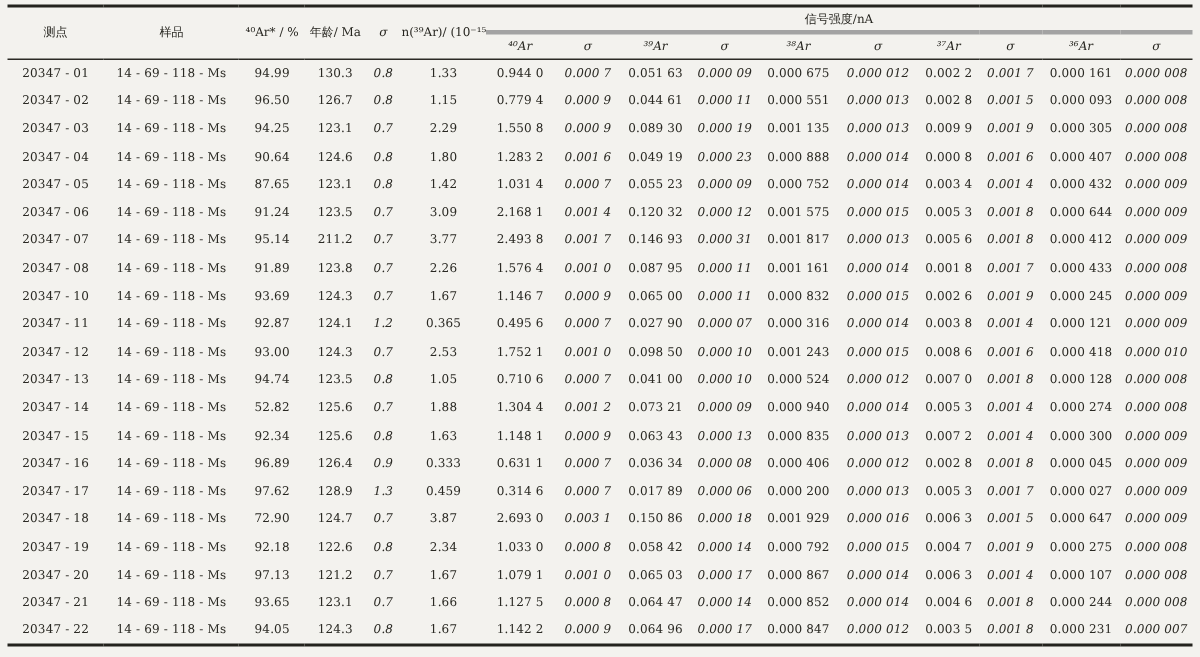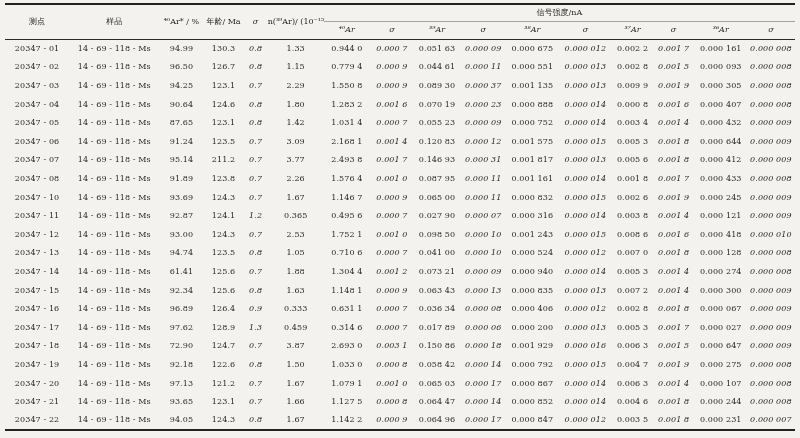--- a/index.html
+++ b/index.html
@@ -30,21 +30,21 @@
     vertical-align: middle;
     font-size: 8px;
     line-height: 1.15;
     white-space: nowrap;
     overflow: hidden;
     padding: 0;
   }
   thead th { white-space: pre-line; }
   tr.group-row th { height: 17px; }
   tr.sub-row th { height: 18px; border-bottom: 1.2px solid #2b2a25; font-style: italic; }
-  th.span-head { border-bottom: 1px solid #a3a3a3; font-size: 8.5px; }
+  th.span-head { border-bottom: 3px solid #a3a3a3; font-size: 8.5px; }
   th.main-head { border-bottom: 1.2px solid #2b2a25; }
   th.sigma, td.sigma-col { font-style: italic; }
   tbody td { height: 18.62px; font-size: 8px; letter-spacing: 0.1px; }
   tbody tr td { color: #2a2923; }
 </style>
 </head>
 <body>
 
 <div class="page">
   <table class="ar-table">
@@ -132,38 +132,38 @@
         <tr>
           <td>20347 - 03</td>
           <td>14 - 69 - 118 - Ms</td>
           <td>94.25</td>
           <td>123.1</td>
           <td class="sigma-col">0.7</td>
           <td>2.29</td>
           <td>1.550 8</td>
           <td class="sigma-col">0.000 9</td>
           <td>0.089 30</td>
-          <td class="sigma-col">0.000 37</td>
+          <td class="sigma-col">0.000 19</td>
           <td>0.001 135</td>
           <td class="sigma-col">0.000 013</td>
           <td>0.009 9</td>
           <td class="sigma-col">0.001 9</td>
           <td>0.000 305</td>
           <td class="sigma-col">0.000 008</td>
         </tr>
         <tr>
           <td>20347 - 04</td>
           <td>14 - 69 - 118 - Ms</td>
           <td>90.64</td>
           <td>124.6</td>
           <td class="sigma-col">0.8</td>
           <td>1.80</td>
           <td>1.283 2</td>
           <td class="sigma-col">0.001 6</td>
-          <td>0.070 19</td>
+          <td>0.049 19</td>
           <td class="sigma-col">0.000 23</td>
           <td>0.000 888</td>
           <td class="sigma-col">0.000 014</td>
           <td>0.000 8</td>
           <td class="sigma-col">0.001 6</td>
           <td>0.000 407</td>
           <td class="sigma-col">0.000 008</td>
         </tr>
         <tr>
           <td>20347 - 05</td>
@@ -185,21 +185,21 @@
         </tr>
         <tr>
           <td>20347 - 06</td>
           <td>14 - 69 - 118 - Ms</td>
           <td>91.24</td>
           <td>123.5</td>
           <td class="sigma-col">0.7</td>
           <td>3.09</td>
           <td>2.168 1</td>
           <td class="sigma-col">0.001 4</td>
-          <td>0.120 83</td>
+          <td>0.120 32</td>
           <td class="sigma-col">0.000 12</td>
           <td>0.001 575</td>
           <td class="sigma-col">0.000 015</td>
           <td>0.005 3</td>
           <td class="sigma-col">0.001 8</td>
           <td>0.000 644</td>
           <td class="sigma-col">0.000 009</td>
         </tr>
         <tr>
           <td>20347 - 07</td>
@@ -305,21 +305,21 @@
           <td>0.000 524</td>
           <td class="sigma-col">0.000 012</td>
           <td>0.007 0</td>
           <td class="sigma-col">0.001 8</td>
           <td>0.000 128</td>
           <td class="sigma-col">0.000 008</td>
         </tr>
         <tr>
           <td>20347 - 14</td>
           <td>14 - 69 - 118 - Ms</td>
-          <td>61.41</td>
+          <td>52.82</td>
           <td>125.6</td>
           <td class="sigma-col">0.7</td>
           <td>1.88</td>
           <td>1.304 4</td>
           <td class="sigma-col">0.001 2</td>
           <td>0.073 21</td>
           <td class="sigma-col">0.000 09</td>
           <td>0.000 940</td>
           <td class="sigma-col">0.000 014</td>
           <td>0.005 3</td>
@@ -353,21 +353,21 @@
           <td class="sigma-col">0.9</td>
           <td>0.333</td>
           <td>0.631 1</td>
           <td class="sigma-col">0.000 7</td>
           <td>0.036 34</td>
           <td class="sigma-col">0.000 08</td>
           <td>0.000 406</td>
           <td class="sigma-col">0.000 012</td>
           <td>0.002 8</td>
           <td class="sigma-col">0.001 8</td>
-          <td>0.000 067</td>
+          <td>0.000 045</td>
           <td class="sigma-col">0.000 009</td>
         </tr>
         <tr>
           <td>20347 - 17</td>
           <td>14 - 69 - 118 - Ms</td>
           <td>97.62</td>
           <td>128.9</td>
           <td class="sigma-col">1.3</td>
           <td>0.459</td>
           <td>0.314 6</td>
@@ -398,21 +398,21 @@
           <td class="sigma-col">0.001 5</td>
           <td>0.000 647</td>
           <td class="sigma-col">0.000 009</td>
         </tr>
         <tr>
           <td>20347 - 19</td>
           <td>14 - 69 - 118 - Ms</td>
           <td>92.18</td>
           <td>122.6</td>
           <td class="sigma-col">0.8</td>
-          <td>1.50</td>
+          <td>2.34</td>
           <td>1.033 0</td>
           <td class="sigma-col">0.000 8</td>
           <td>0.058 42</td>
           <td class="sigma-col">0.000 14</td>
           <td>0.000 792</td>
           <td class="sigma-col">0.000 015</td>
           <td>0.004 7</td>
           <td class="sigma-col">0.001 9</td>
           <td>0.000 275</td>
           <td class="sigma-col">0.000 008</td>

